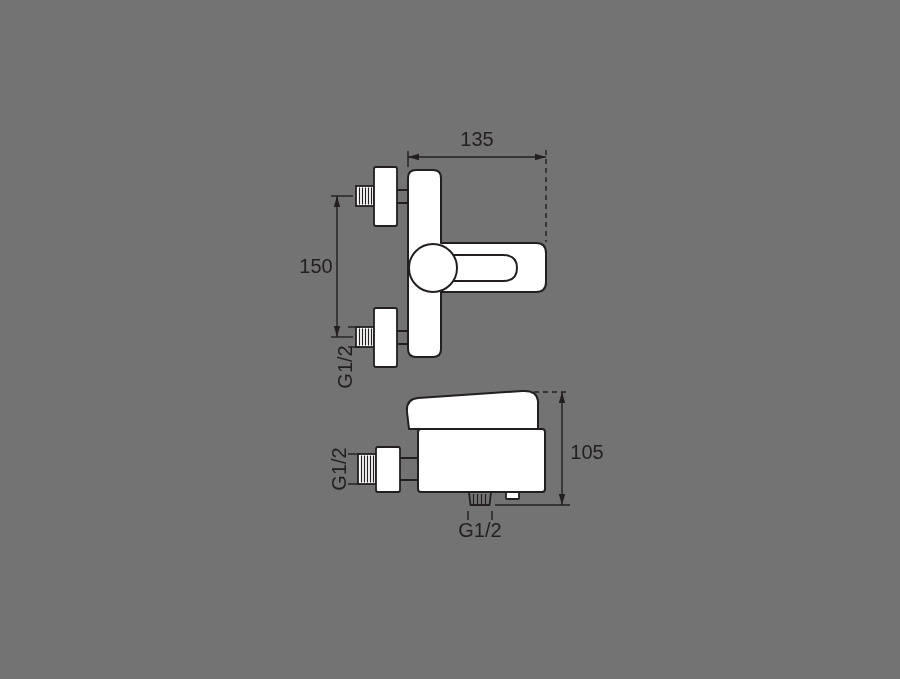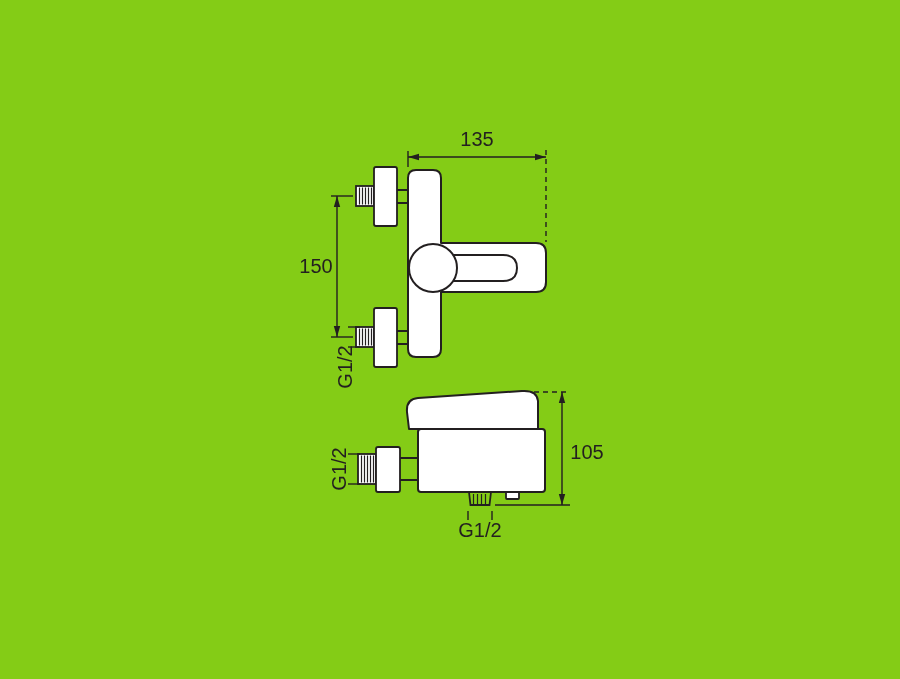--- a/index.html
+++ b/index.html
@@ -3,21 +3,21 @@
 <meta charset="utf-8">
 <style>
   html, body {
     margin: 0;
     padding: 0;
     background: #ffffff;
   }
   .canvas {
     width: 900px;
     height: 679px;
-    background: #84cc16;
+    background: #737373;
     overflow: hidden;
   }
   svg { display: block; }
 
   .outline {
     fill: #ffffff;
     stroke: #231f20;
     stroke-width: 2;
     stroke-linejoin: round;
   }

